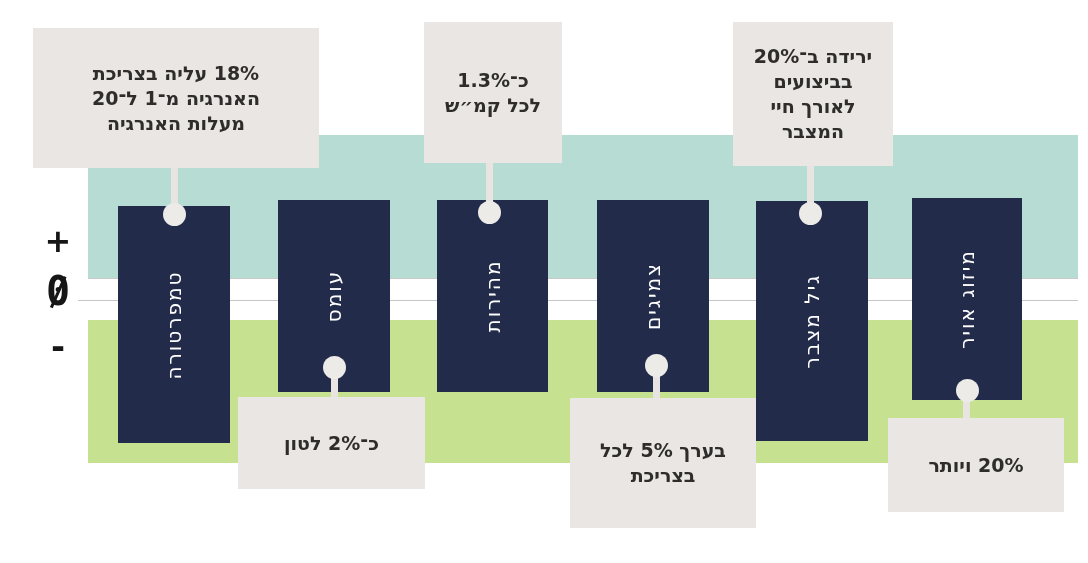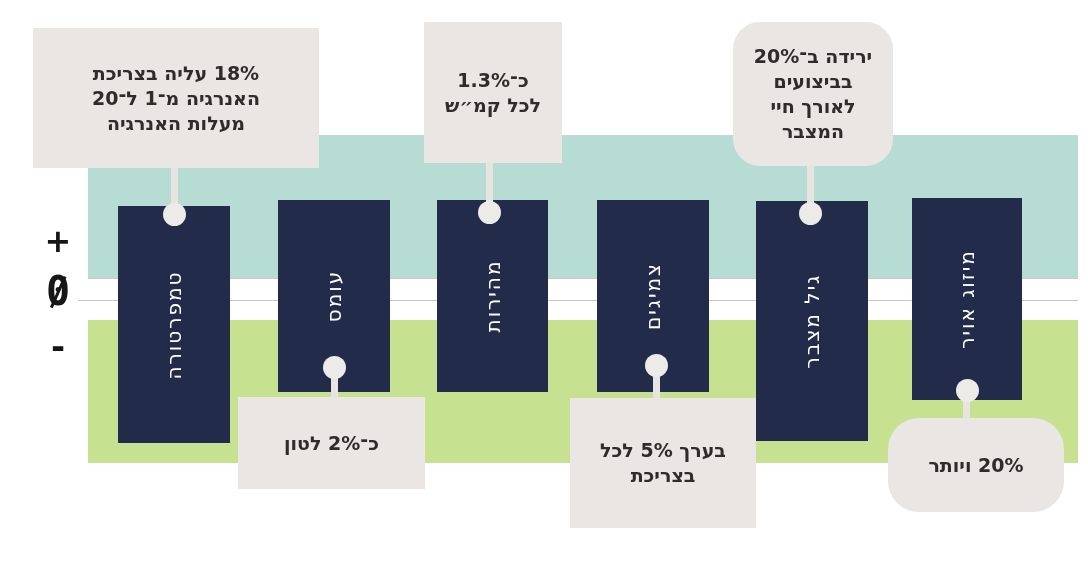--- a/index.html
+++ b/index.html
@@ -108,24 +108,24 @@
   <div class="callout" style="left:424px;top:22px;width:138px;height:141px;text-align:right;">
     <div>כ־1.3%</div>
     <div>לכל קמ״ש</div>
   </div>
 
   <div class="callout" style="left:570px;top:398px;width:186px;height:130px;">
     <div>בערך 5% לכל</div>
     <div>בצריכת</div>
   </div>
 
-  <div class="callout" style="left:733px;top:22px;width:160px;height:144px;border-radius:27px;">
+  <div class="callout" style="left:733px;top:22px;width:160px;height:144px;">
     <div>ירידה ב־20%</div>
     <div>בביצועים</div>
     <div>לאורך חיי</div>
     <div>המצבר</div>
   </div>
 
-  <div class="callout" style="left:888px;top:418px;width:176px;height:94px;border-radius:31px;">
+  <div class="callout" style="left:888px;top:418px;width:176px;height:94px;">
     <div>20% ויותר</div>
   </div>
 
 </div>
 
 </body></html>

